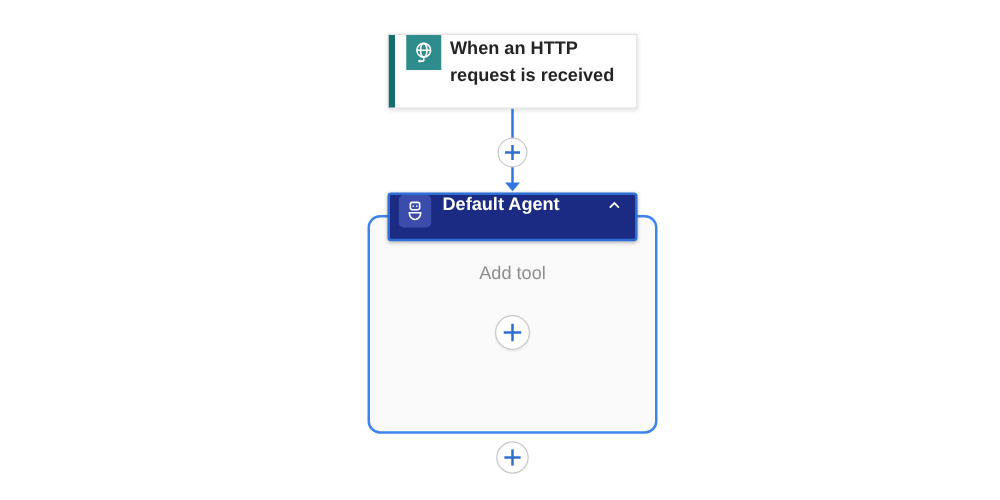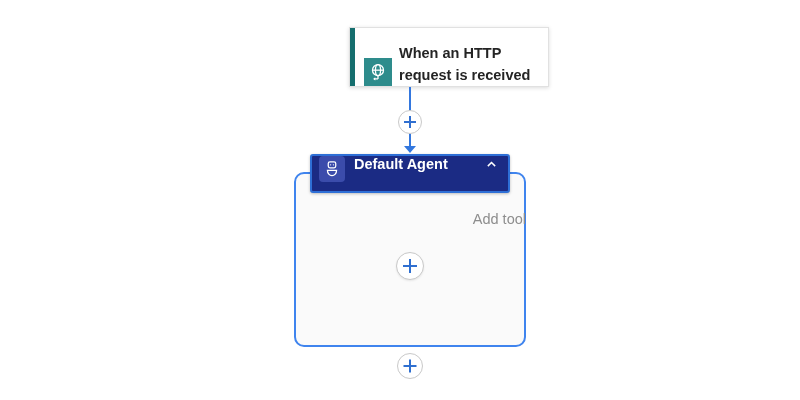--- a/index.html
+++ b/index.html
@@ -33,23 +33,22 @@
 
   
   .trigger-card{
     position:absolute;
     left:310px; top:27px;
     width:200px; height:60px;
     background:#ffffff;
     border:1px solid var(--cardBorder);
     box-shadow:0 1px 4px rgba(0,0,0,.14);
     display:flex;
-    align-items:flex-end;
-    cursor:pointer;
-    margin-left:39px;
+    align-items:flex-start;
+    cursor:pointer;
   }
   .trigger-accent{
     position:absolute;
     left:0; top:0; bottom:0;
     width:5px;
     background:var(--tealBar);
   }
   .trigger-icon-tile{
     margin-left:14px;
     width:28px; height:28px;
@@ -152,21 +151,21 @@
     width:16px; height:16px;
     display:flex;
     align-items:center;
     justify-content:center;
     cursor:pointer;
   }
   .add-tool-label{
     position:absolute;
     left:294px; top:211px;
     width:232px;
-    text-align:right;
+    text-align:center;
     font-size:14.5px;
     color:var(--addToolGray);
   }
 </style>
 </head>
 <body>
 
 <div class="canvas">
 
   <div class="trigger-card">

